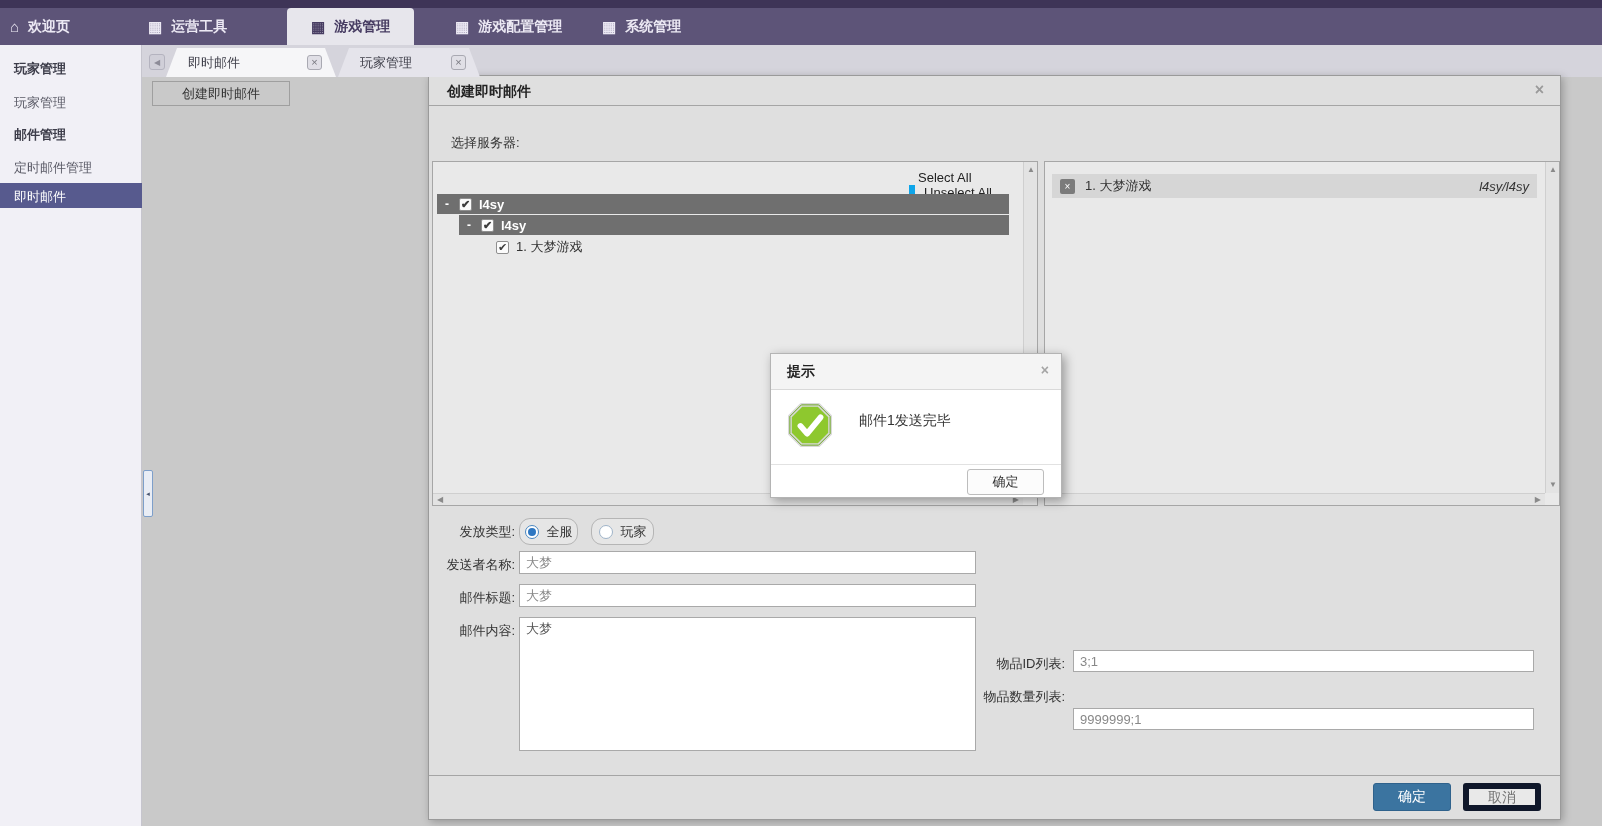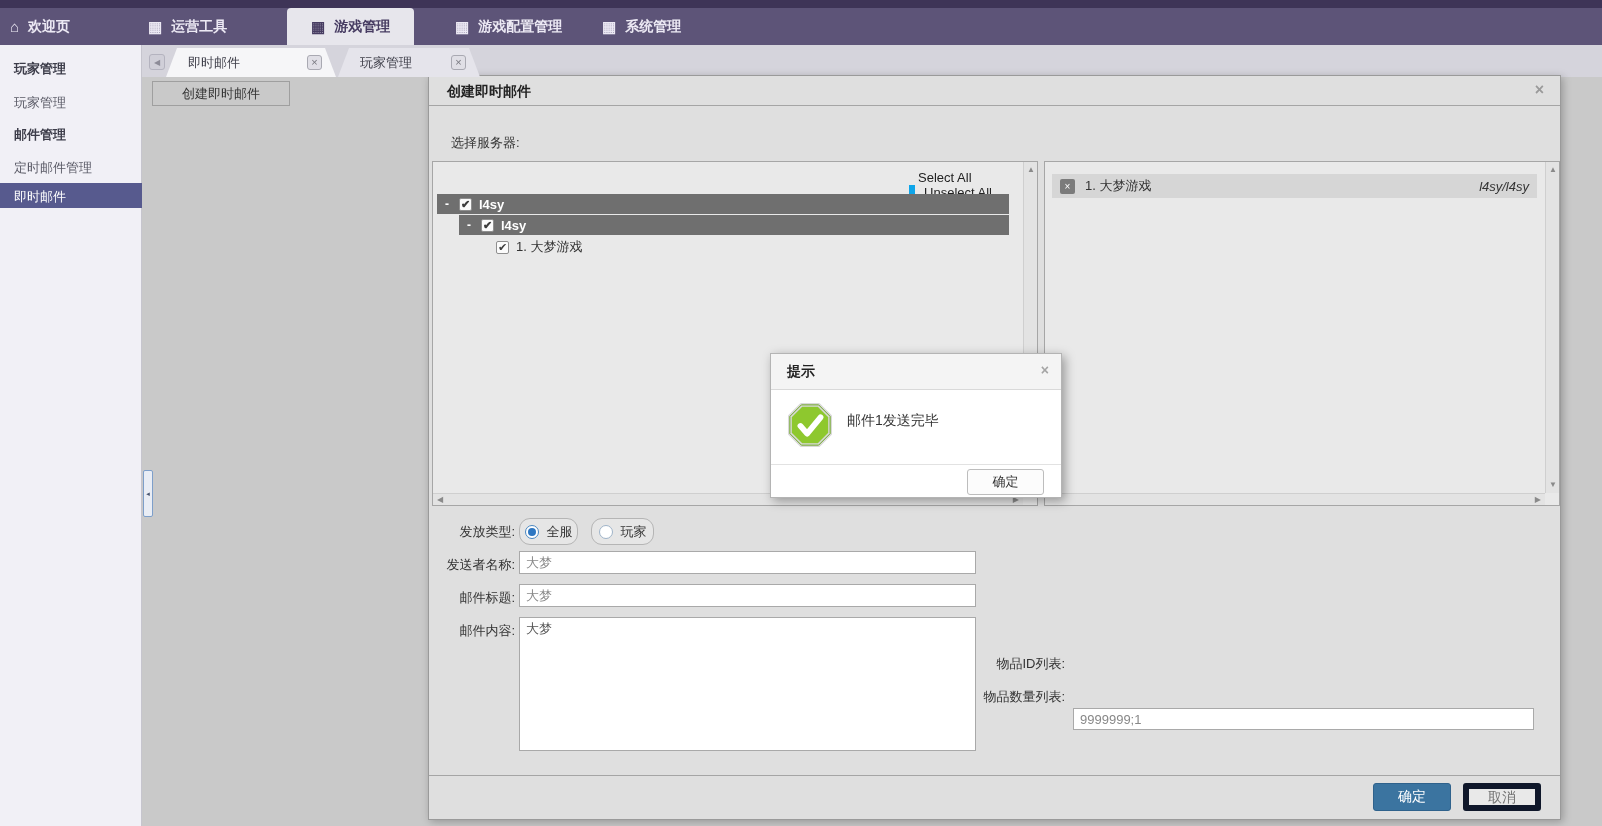--- a/index.html
+++ b/index.html
@@ -104,21 +104,21 @@
   .btn-cancel { left:1034px; background:#e9e9e9; border:6px solid #0f172a; color:#737373; }
 
   
   .modal { position:absolute; left:770px; top:353px; width:292px; height:145px; background:#fff;
            border:1px solid #b4b4b4; box-shadow:3px 3px 10px rgba(0,0,0,.35); z-index:10; }
   .modal-header { position:absolute; top:0; left:0; right:0; height:36px; background:#f4f4f4; border-bottom:1px solid #d9d9d9; }
   .modal-title { position:absolute; left:16px; top:9px; font-weight:bold; font-size:14px; color:#222; }
   .modal-close { position:absolute; right:12px; top:8px; color:#a5a5a5; font-size:14px; font-weight:bold; cursor:pointer; }
   .modal-body { position:absolute; top:37px; left:0; right:0; height:74px; background:#fff; }
   .modal-icon { position:absolute; left:16px; top:11px; width:46px; height:46px; }
-  .modal-msg { position:absolute; left:76px; top:21px; font-size:14px; color:#333; }
+  .modal-msg { position:absolute; left:88px; top:21px; font-size:14px; color:#333; }
   .modal-footer { position:absolute; bottom:0; left:0; right:0; height:33px; border-top:1px solid #e2e2e2; }
   .modal-ok { position:absolute; right:17px; top:4px; width:77px; height:26px; background:#fcfcfc;
               border:1px solid #bdbdbd; border-radius:3px; font-size:13px; color:#333; cursor:pointer; font-family:inherit; }
 </style>
 </head>
 <body>
 
 <div class="screen">
 
   <div class="top-strip"></div>
@@ -236,20 +236,21 @@
     <div class="flabel fl-sender">发送者名称:</div>
     <input class="finput fi-sender" value="大梦" style="">
 
     <div class="flabel fl-title">邮件标题:</div>
     <input class="finput fi-title" value="大梦" style="">
 
     <div class="flabel fl-content">邮件内容:</div>
     <textarea class="finput fi-content" style="">大梦</textarea>
 
     <div class="flabel2 fl-itemid">物品ID列表:</div>
+    <input class="finput fi-itemid" value="3;1" style="">
 
     <div class="flabel2 fl-itemcount">物品数量列表:</div>
     <input class="finput fi-itemcount" value="9999999;1" style="">
 
     <div class="dialog-footer">
       <button class="btn btn-ok">确定</button>
       <button class="btn btn-cancel">取消</button>
     </div>
   </section>
 

